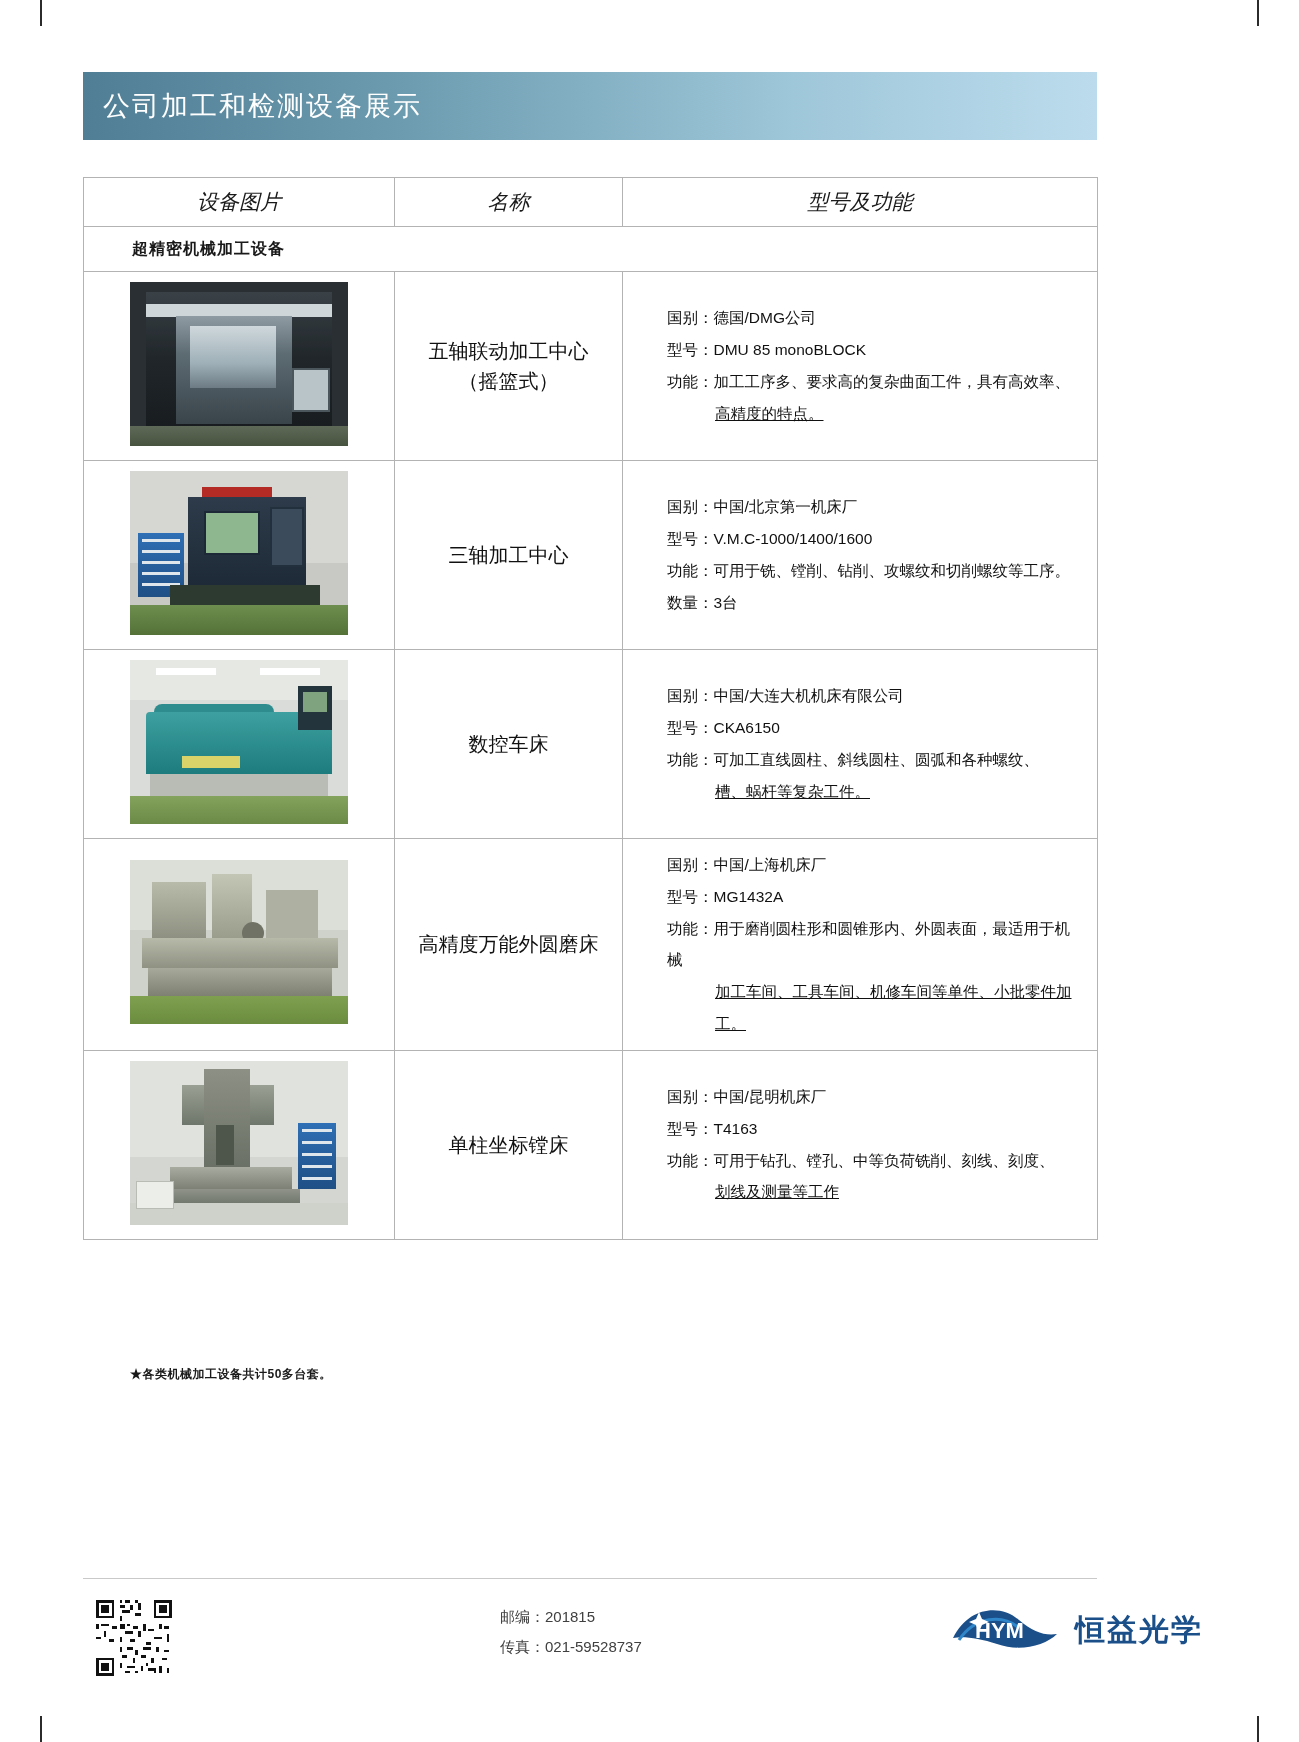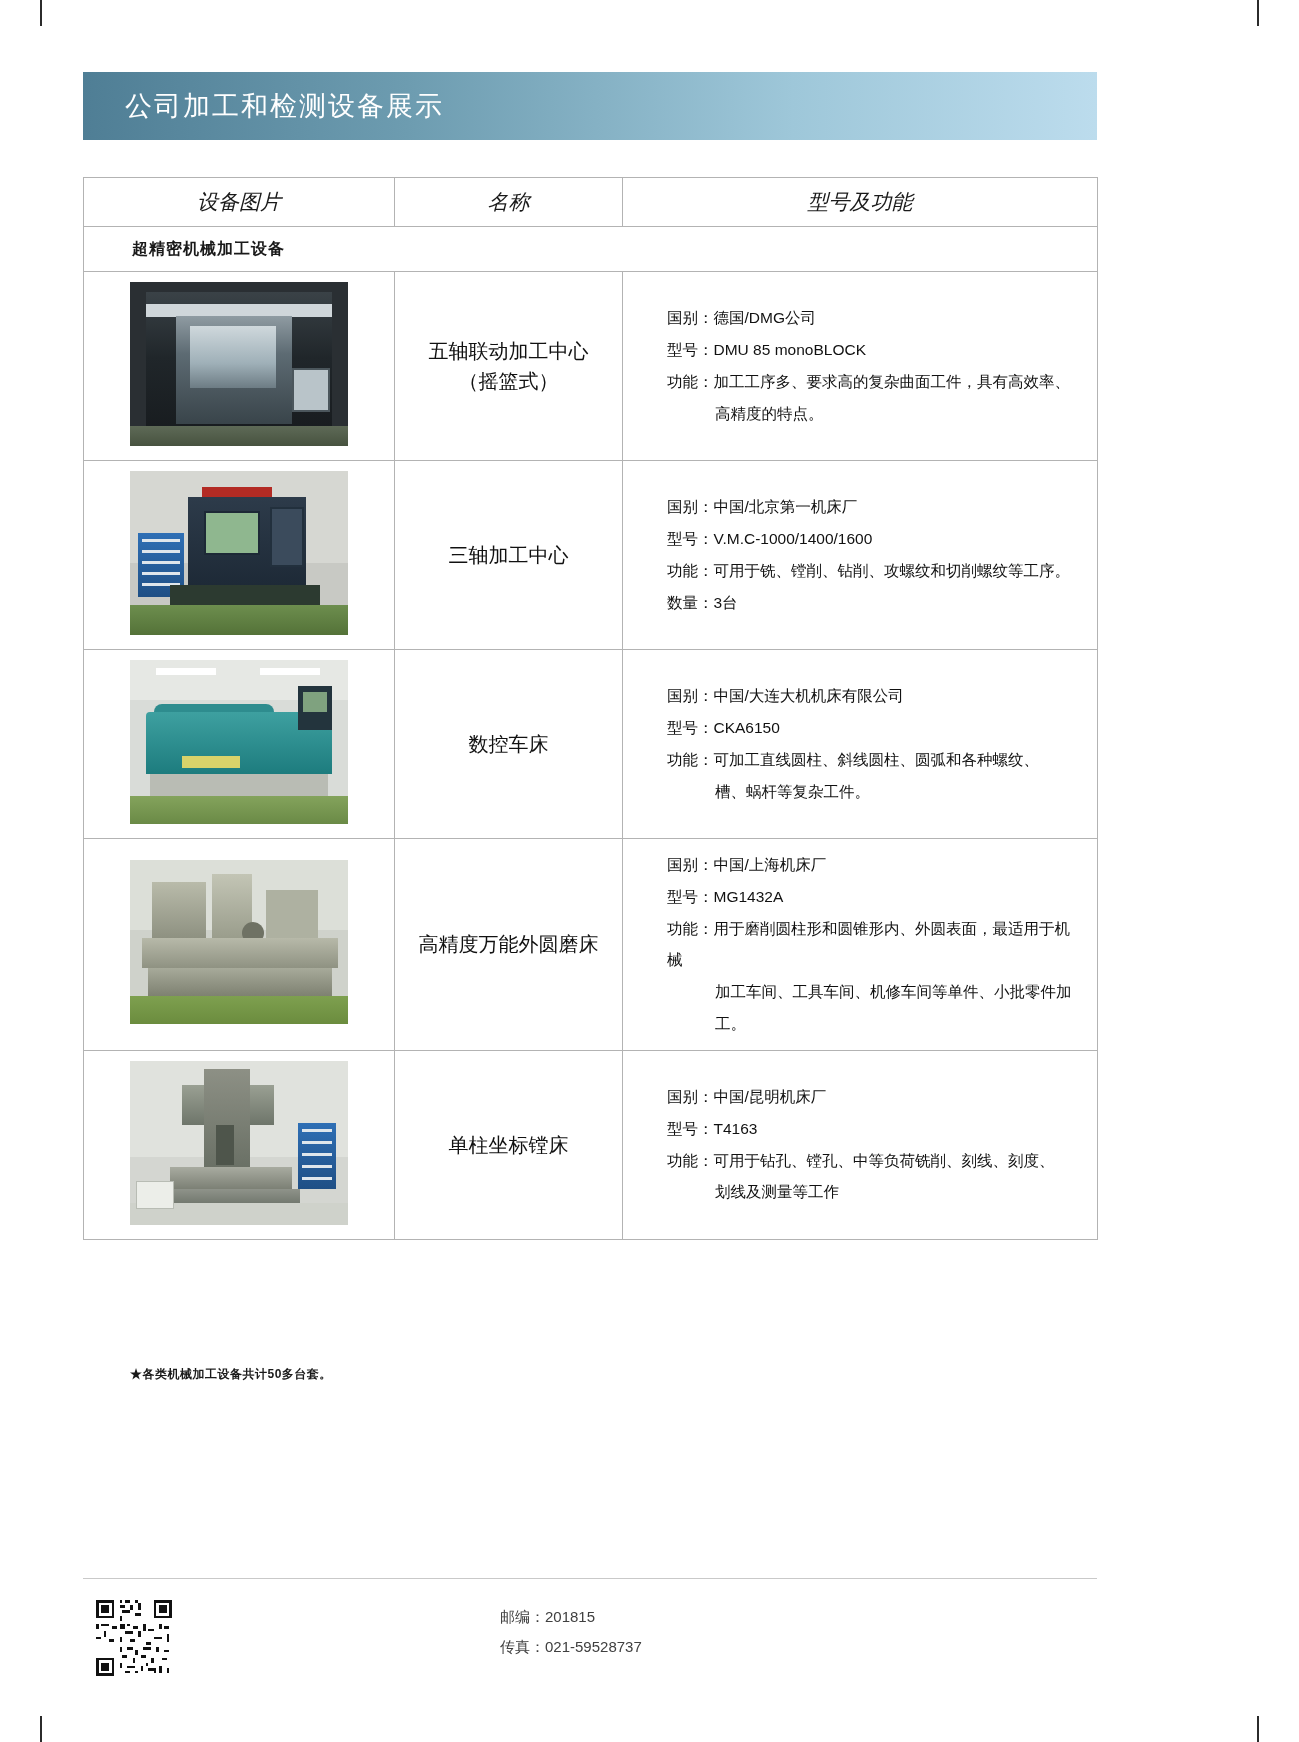--- a/index.html
+++ b/index.html
@@ -36,21 +36,21 @@
     width: 1014px;
     height: 68px;
     background: linear-gradient(to right, #4f7e95 0%, #6d9cb0 32%, #9ec7d9 70%, #bcdced 100%);
     display: flex;
     align-items: center;
   }
   .header-title {
     color: #ffffff;
     font-size: 27px;
     letter-spacing: 2px;
-    padding-left: 42px;
+    padding-left: 20px;
     font-weight: normal;
   }
 
   table.equip {
     position: absolute;
     left: 83px;
     top: 177px;
     width: 1014px;
     border-collapse: collapse;
     table-layout: fixed;
@@ -92,21 +92,21 @@
   }
   .name-cell .sub { display: block; }
 
   .spec-cell {
     padding: 10px 22px 10px 44px;
     font-size: 15.5px;
     line-height: 2.05;
     color: #111;
   }
   .spec-cell .line { white-space: pre-wrap; }
-  .spec-cell .indent { padding-left: 48px; }
+  .spec-cell .indent { padding-left: 48px; text-decoration: underline; }
 
   .img-cell {
     padding: 10px 0;
     text-align: center;
   }
   .photo {
     width: 218px;
     height: 164px;
     display: inline-block;
     position: relative;
@@ -448,14 +448,25 @@
       </g>
     </svg>
   </div>
 
 
   <div class="footer-info2">
     <div>邮编：201815</div>
     <div>传真：021-59528737</div>
   </div>
 
+  <div class="logo">
+    <div class="logo-mark">
+      <svg width="112" height="64" viewBox="0 0 112 64">
+        <path d="M4 40 C 20 8, 52 6, 70 22 C 84 34, 96 38, 108 36 C 96 48, 70 54, 48 46 C 30 40, 14 38, 4 40 Z" fill="#1a4f8a"></path>
+        <path d="M10 42 C 26 18, 54 16, 70 30" fill="none" stroke="#2f86c9" stroke-width="3"></path>
+        <text x="26" y="40" font-family="Liberation Sans, sans-serif" font-size="22" font-weight="bold" fill="#ffffff">HYM</text>
+        <path d="M30 14 l3 7 7 3 -7 3 -3 7 -3 -7 -7 -3 7 -3 z" fill="#ffffff"></path>
+      </svg>
+    </div>
+    <div class="logo-text">恒益光学</div>
+  </div>
 
 </div>
 
 </body></html>

